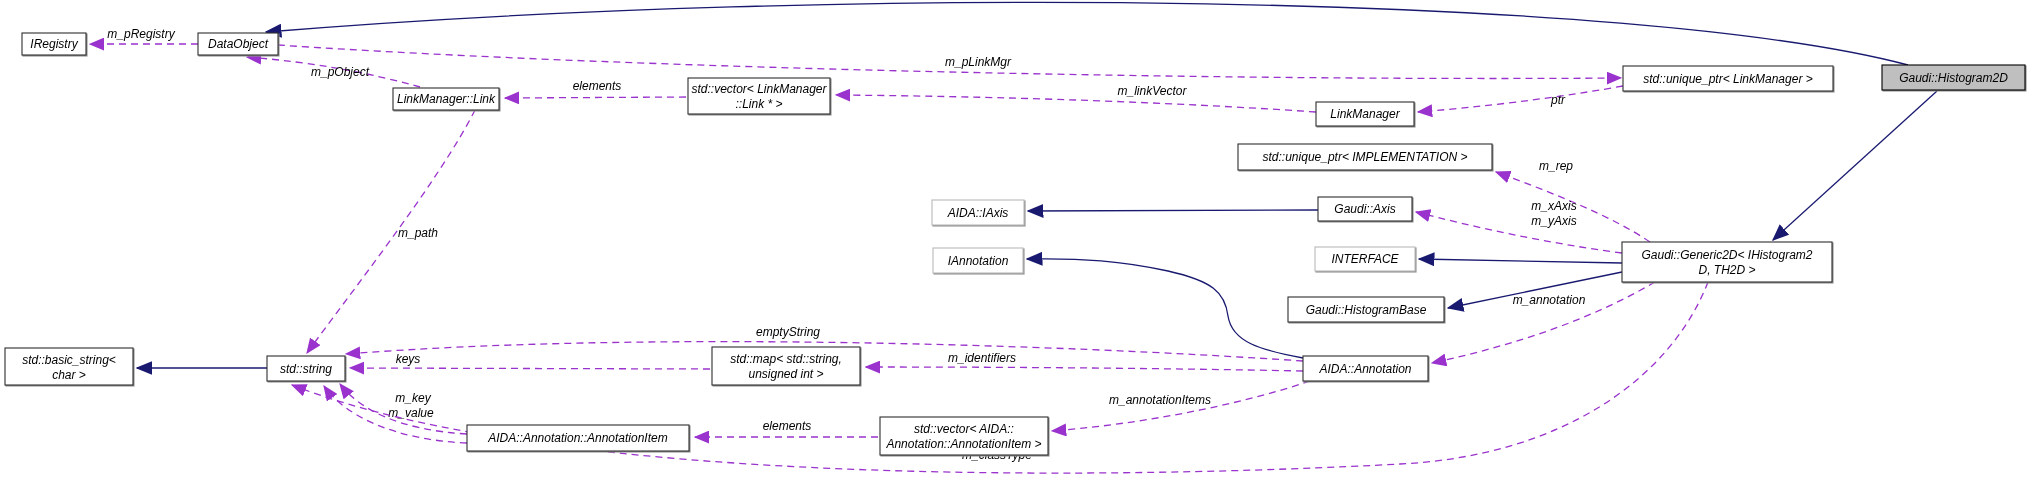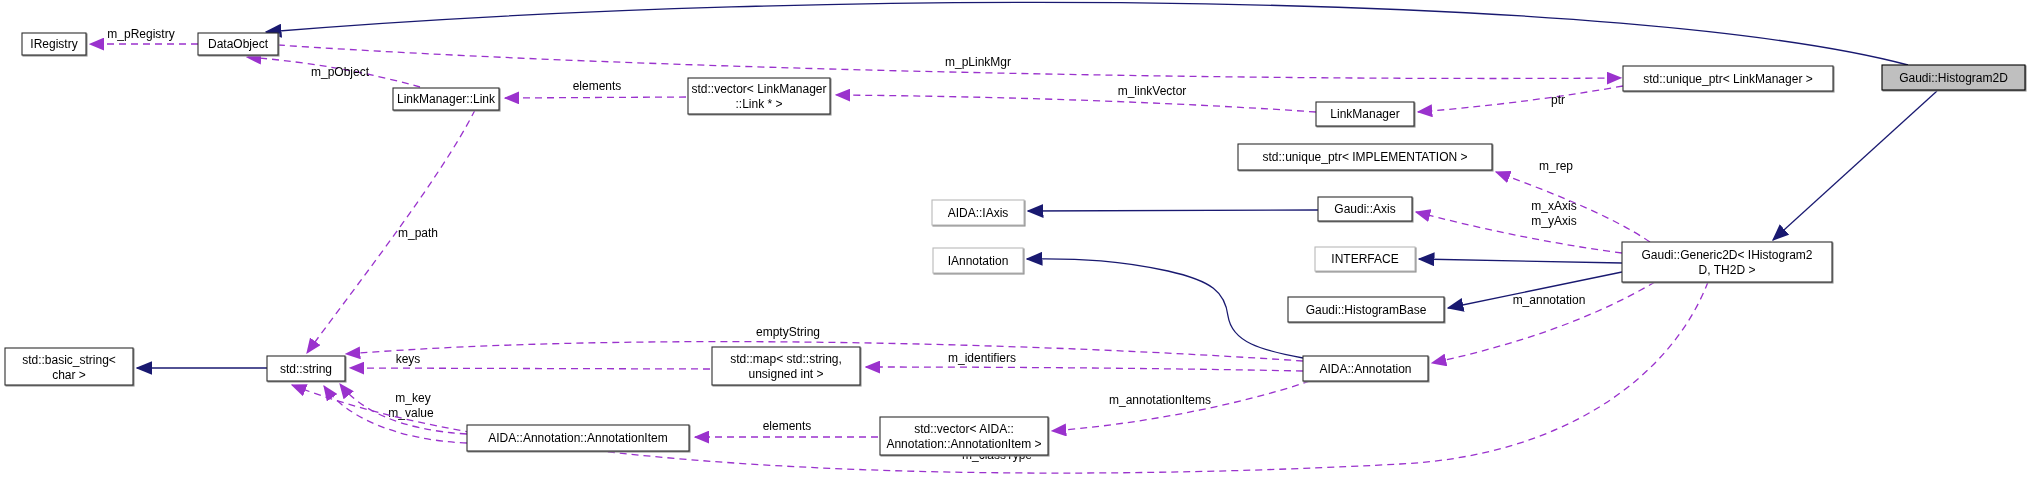--- a/index.html
+++ b/index.html
@@ -2,20 +2,21 @@
 <html><head>
 <meta charset="utf-8">
 <style>
   html, body { margin: 0; padding: 0; background: #ffffff; }
   .canvas {
     position: relative;
     width: 2029px;
     height: 496px;
     background: #ffffff;
     font-family: "Liberation Sans", sans-serif;
+    font-style: italic;
   }
   svg { display: block; }
   .node-rect {
     fill: #ffffff;
     stroke: #2e2e2e;
     stroke-width: 1.1;
     filter: drop-shadow(1px 1.5px 0px #8f8f8f);
   }
   .node-rect.external { stroke: #b9b9b9; }
   .node-rect.focus { fill: #bfbfbf; stroke: #000000; }

